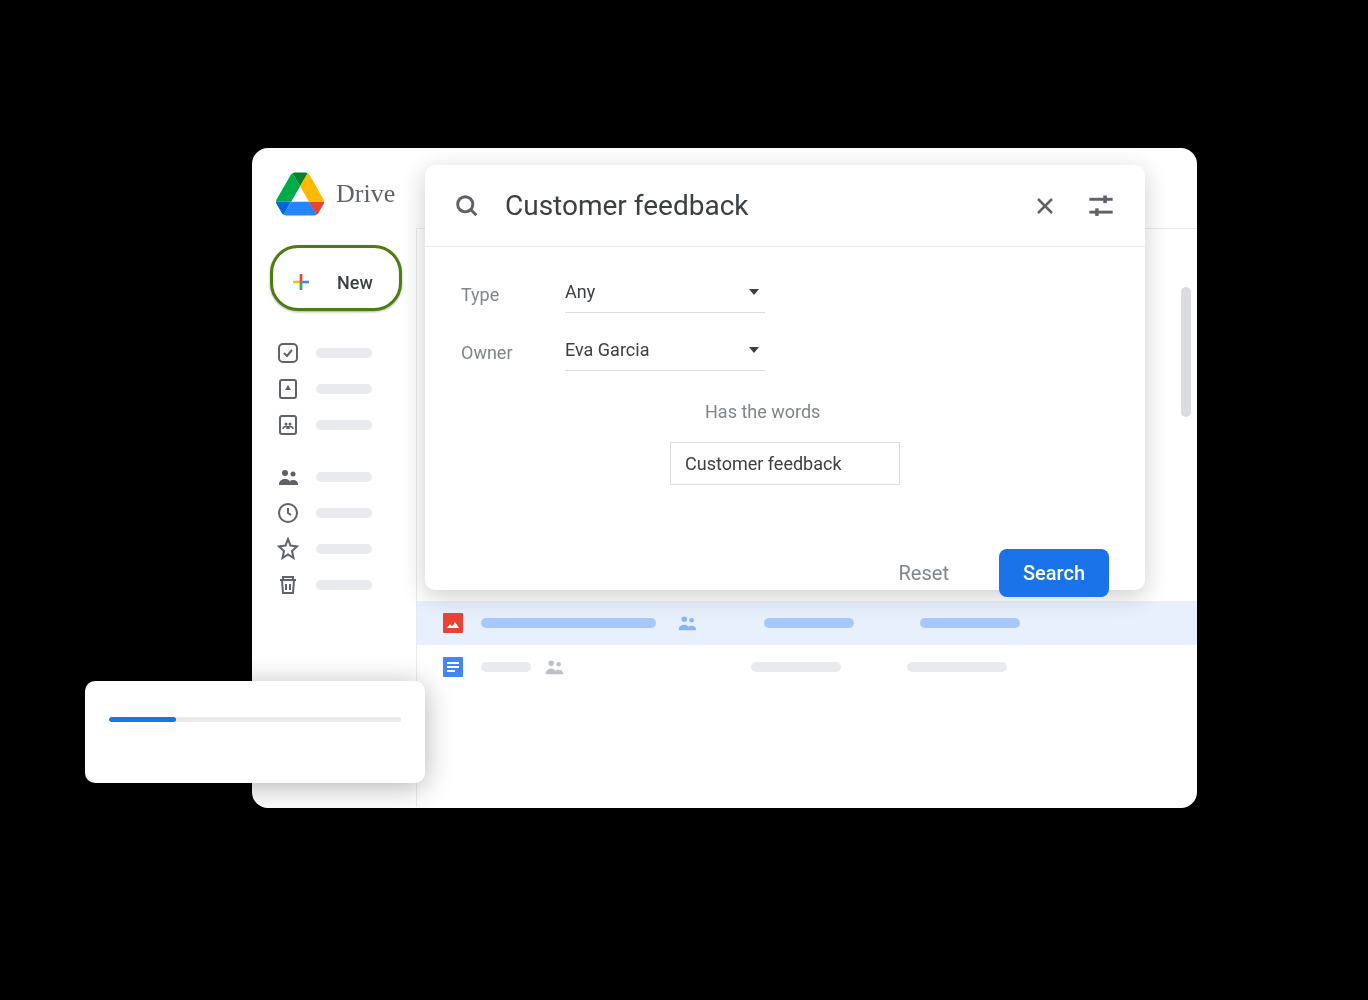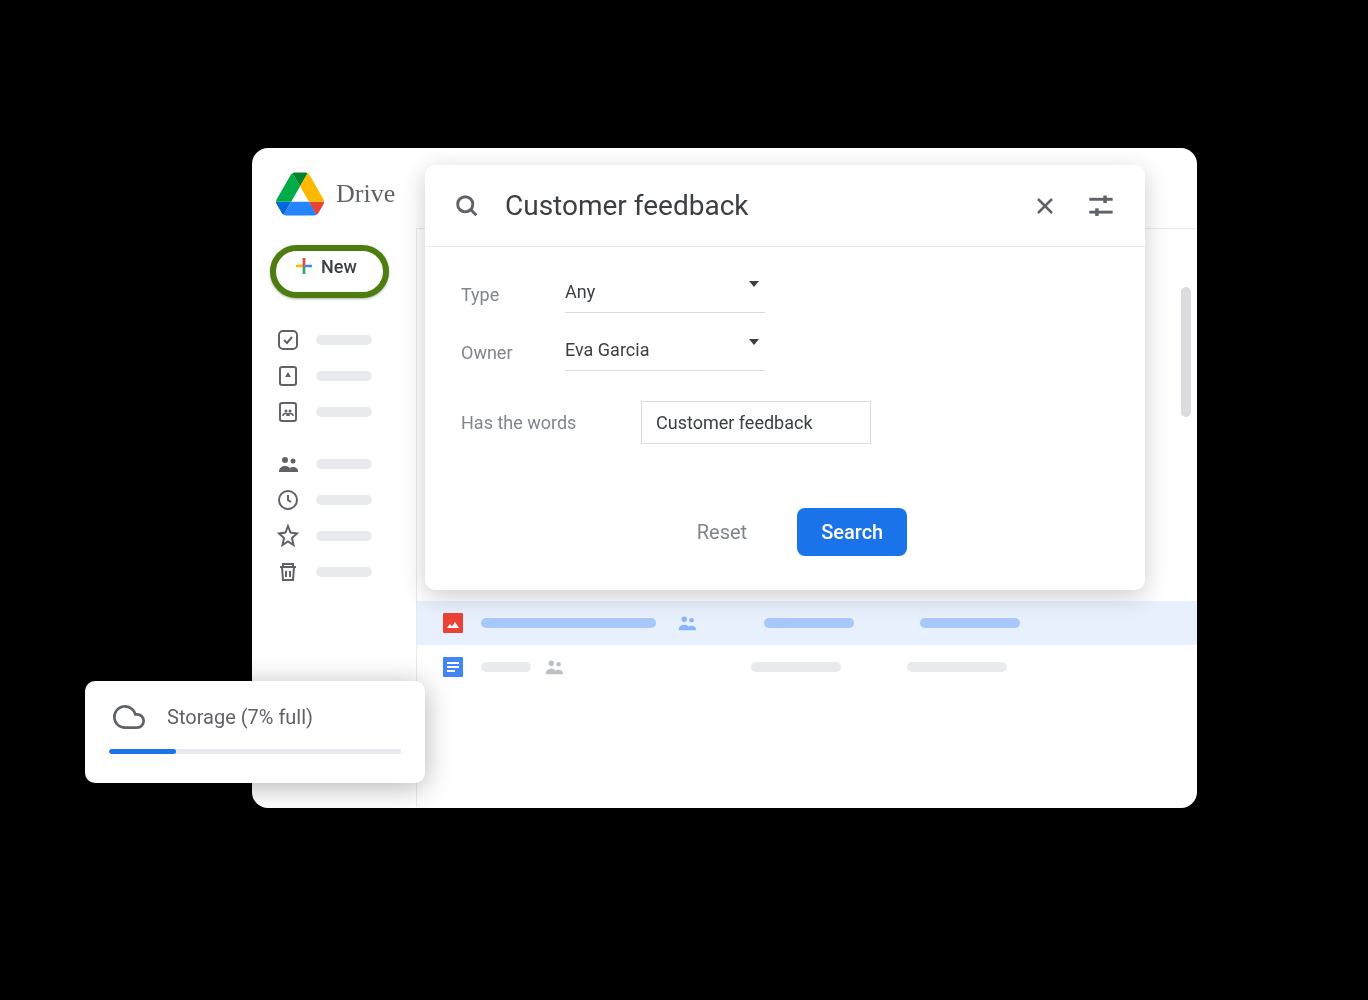--- a/index.html
+++ b/index.html
@@ -52,26 +52,26 @@
       height: calc(100% - 82px);
     }
     .sidebar {
       width: 164px;
       padding: 16px 10px;
       flex-shrink: 0;
     }
     .new-button {
       display: inline-flex;
       align-items: center;
-      gap: 5px;
-      padding: 3px 26px 14px 16px;
+      gap: 24px;
+      padding: 22px 26px 14px 16px;
       border-radius: 28px;
       box-shadow: 0 1px 3px rgba(0,0,0,0.15), 0 1px 2px rgba(0,0,0,0.2);
       background: #fff;
-      border: 6px solid #4d7c0f;
+      border: 3px solid #4d7c0f;
       cursor: pointer;
       margin-bottom: 24px;
       margin-left: 8px;
     }
     .plus-icon {
       width: 24px;
       height: 24px;
     }
     .new-label {
       font-size: 18px;
@@ -194,55 +194,57 @@
       align-items: center;
       margin-bottom: 20px;
     }
     .filter-label {
       width: 104px;
       font-size: 18px;
       color: #80868b;
     }
     .filter-select {
       display: flex;
+      align-items: center;
       justify-content: space-between;
       width: 200px;
       padding: 6px 6px 10px 0;
       border-bottom: 1px solid #dadce0;
       font-size: 18px;
       color: #3c4043;
       cursor: pointer;
     }
     .caret {
       width: 0;
       height: 0;
       border-left: 5px solid transparent;
       border-right: 5px solid transparent;
       border-top: 6px solid #3c4043;
     }
     .filter-row.words {
       margin-top: 30px;
       gap: 20px;
+      flex-direction: column;
     }
     .words-label {
       width: 160px;
       font-size: 18px;
       color: #80868b;
     }
     .words-input {
       border: 1px solid #dadce0;
       padding: 10px 14px;
       font-size: 18px;
       color: #3c4043;
       width: 230px;
       background: #fff;
     }
     .search-actions {
       display: flex;
-      justify-content: center;
+      justify-content: flex-end;
       gap: 40px;
       padding: 16px 36px 0 36px;
       align-items: center;
       margin-left: 24px;
     }
     .reset-btn {
       font-size: 20px;
       color: #80868b;
       cursor: pointer;
       background: none;
@@ -474,22 +476,16 @@
       <input type="text" class="words-input" value="Customer feedback" style="">
     </div>
   </div>
   <div class="search-actions">
     <button class="reset-btn">Reset</button>
     <button class="search-btn">Search</button>
   </div>
 </div>
 
 <div class="storage-card">
-  <div class="storage-top">
-    <svg class="cloud-icon" viewBox="0 0 24 24" fill="none" stroke="currentColor" stroke-width="2">
-        <path d="M18 10h-1.26A8 8 0 1 0 9 20h9a5 5 0 0 0 0-10z"></path>
-      </svg>
-    <span class="storage-label">Storage (7% full)</span>
-  </div>
   <div class="storage-bar">
     <div class="storage-fill" id="storage-fill" style="width: 23.1%;"></div>
   </div>
 </div>
 
 </body></html>

